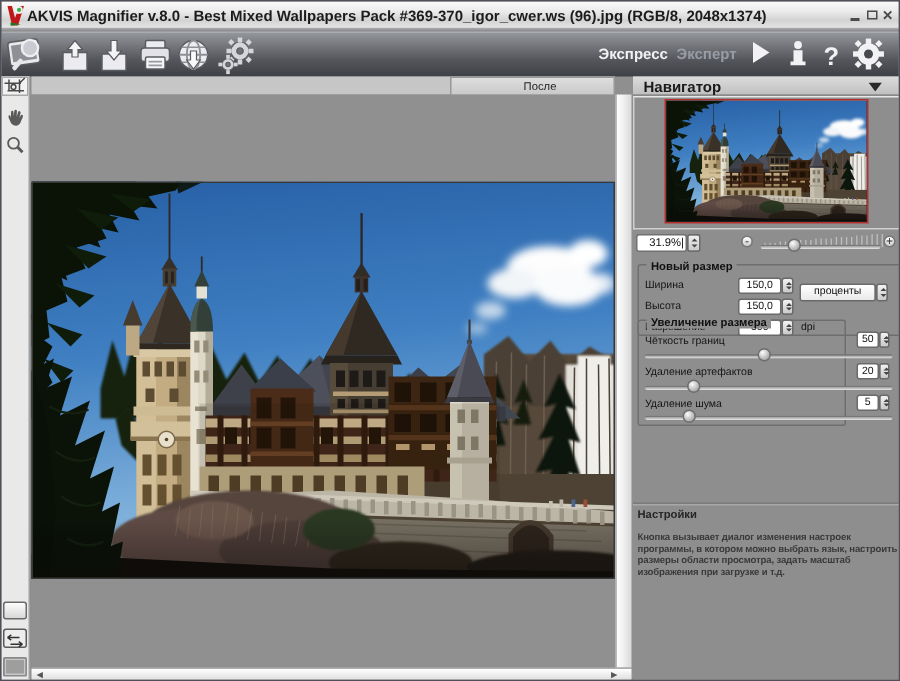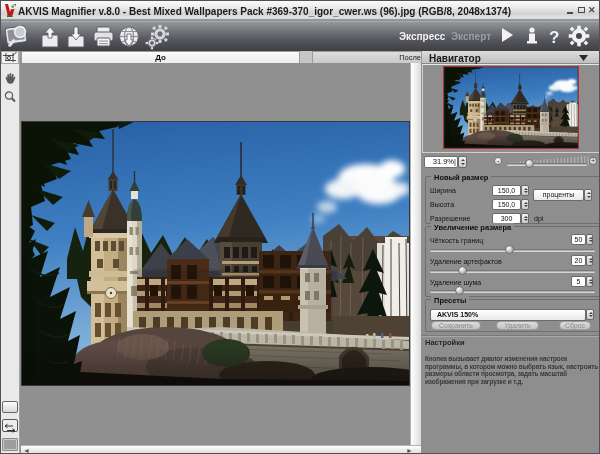--- a/index.html
+++ b/index.html
@@ -15,22 +15,22 @@
   #toolbar{position:absolute;left:0;top:20px;width:600px;height:30px;
     background:linear-gradient(#93969b,#74767c 30%,#54565c 62%,#3e4046 100%);
     border-top:1px solid #a8abb0;}
   .tbtxt{position:absolute;top:9px;font-size:10px;font-weight:bold;}
   
   #leftcol{position:absolute;left:0;top:50px;width:19px;height:403px;background:#e9e9e9;border-right:1px solid #a2a2a2;}
   
   #tabbar{position:absolute;left:20px;top:50px;width:389px;height:12px;background:#c6c6c6;}
   #tab1{position:absolute;left:0;top:0;width:279px;height:12px;background:linear-gradient(#fbfbfb,#ececec);border:1px solid #9a9a9a;border-bottom:none;
         font-size:8px;font-weight:bold;color:#111;text-align:center;line-height:11px;}
-  #tab2{position:absolute;left:291px;top:0;width:110px;height:12px;background:linear-gradient(#dedede,#c9c9c9);border:1px solid #9a9a9a;border-bottom:none;
-        font-size:7.5px;color:#222;text-align:right;padding-left:10px;line-height:11px;}
+  #tab2{position:absolute;left:279px;top:0;width:110px;height:12px;background:linear-gradient(#dedede,#c9c9c9);border:1px solid #9a9a9a;border-bottom:none;
+        font-size:7.5px;color:#222;text-align:center;padding-left:10px;line-height:11px;}
   
   #mainarea{position:absolute;left:20px;top:62px;width:389px;height:382px;background:#909090;}
   #photo{position:absolute;left:0px;top:58px;width:389px;height:265px;}
   
   #vscroll{position:absolute;left:409px;top:62px;width:11px;height:382px;
      background:linear-gradient(90deg,#ffffff,#f2f2f2 40%,#d9d9d9);border-left:1px solid #b0b0b0;}
   #hscroll{position:absolute;left:20px;top:444px;width:400px;height:9px;
      background:linear-gradient(#ffffff,#ececec 50%,#dcdcdc);border-top:1px solid #b0b0b0;}
   
   #rpanel{position:absolute;left:421px;top:50px;width:179px;height:403px;background:#8e8e8e;}
@@ -191,21 +191,20 @@
           <g stroke="#333" stroke-width="1" fill="#333">
       <path d="M2 3 L10 3 M2 3 L4.5 1.2 M2 3 L4.5 4.8"></path>
             <path d="M12 7.5 L4 7.5 M12 7.5 L9.5 5.7 M12 7.5 L9.5 9.3"></path>
           </g>
         </svg>
     </div>
     <div style="position:absolute;left:1px;top:387px;width:16px;height:13px;border:1px solid #8a8a8a;border-radius:1px;background:#9e9e9e;box-shadow:inset 0 0 0 1px #c8c8c8;"></div>
   </div>
 
   <div id="tabbar">
-    <div id="tab1">До</div>
     <div id="tab2">После</div>
   </div>
 
   <div id="mainarea">
     <svg id="photo" viewBox="0 0 389 265" preserveAspectRatio="none">
       <use href="#scene" width="389" height="265"></use>
     </svg>
   </div>
   <div id="vscroll"></div>
   <div id="hscroll">
@@ -287,21 +286,21 @@
         </div>
       <div class="lbl" style="left:4px;top:38px;">Разрешение</div>
       <div class="spinbox" style="left:66px;top:36px;width:29px;">300</div>
       <div class="spinbtn" style="left:95px;top:36px;">
           <i class="up"></i>
           <i class="dn"></i>
         </div>
       <div class="lbl" style="left:108px;top:38px;">dpi</div>
     </div>
 
-    <div class="fieldset" style="top:175px;width:176px;height:71px;">
+    <div class="fieldset" style="top:162px;width:139px;height:71px;">
       <div class="legend">Увеличение размера</div>
       <div class="lbl" style="left:4px;top:10px;">Чёткость границ</div>
       <div class="spinbox" style="left:145px;top:7px;width:15px;">50</div>
       <div class="spinbtn" style="left:160px;top:7px;width:7px;">
           <i class="up"></i>
           <i class="dn"></i>
         </div>
       <div class="slider" style="left:4px;top:22px;width:165px;"></div>
       <div class="sthumb" style="left:79px;top:18px;"></div>
       <div class="lbl" style="left:4px;top:31px;">Удаление артефактов</div>
@@ -315,31 +314,20 @@
       <div class="lbl" style="left:4px;top:52px;">Удаление шума</div>
       <div class="spinbox" style="left:145px;top:49px;width:15px;">5</div>
       <div class="spinbtn" style="left:160px;top:49px;width:7px;">
           <i class="up"></i>
           <i class="dn"></i>
         </div>
       <div class="slider" style="left:4px;top:63px;width:165px;"></div>
       <div class="sthumb" style="left:29px;top:59px;"></div>
     </div>
 
-    <div class="fieldset" style="top:248px;width:176px;height:33px;">
-      <div class="legend">Пресеты</div>
-      <div class="combo" style="left:4px;top:9px;width:156px;font-weight:bold;line-height:10px;padding-left:6px;">AKVIS 150%</div>
-      <div class="spinbtn" style="left:160px;top:9px;height:11px;">
-          <i class="up"></i>
-          <i class="dn"></i>
-        </div>
-      <div class="pbtn" style="left:5px;top:21px;width:50px;">Сохранить</div>
-      <div class="pbtn" style="left:70px;top:21px;width:43px;">Удалить</div>
-      <div class="pbtn" style="left:133px;top:21px;width:32px;">Сброс</div>
-    </div>
 
     <div style="position:absolute;left:0;top:284px;width:179px;border-top:1px solid #7a7a7a;border-bottom:1px solid #a8a8a8;"></div>
     <div id="hinthead">Настройки</div>
     <div id="hint">Кнопка вызывает диалог изменения настроек<br>программы, в котором можно выбрать язык, настроить<br>размеры области просмотра, задать масштаб<br>изображения при загрузке и т.д.</div>
   </div>
 
   <svg width="0" height="0" style="position:absolute;">
     <defs>
       <linearGradient id="sky" x1="0" y1="0" x2="0.15" y2="1">
         <stop offset="0" stop-color="#275fa5"></stop>

